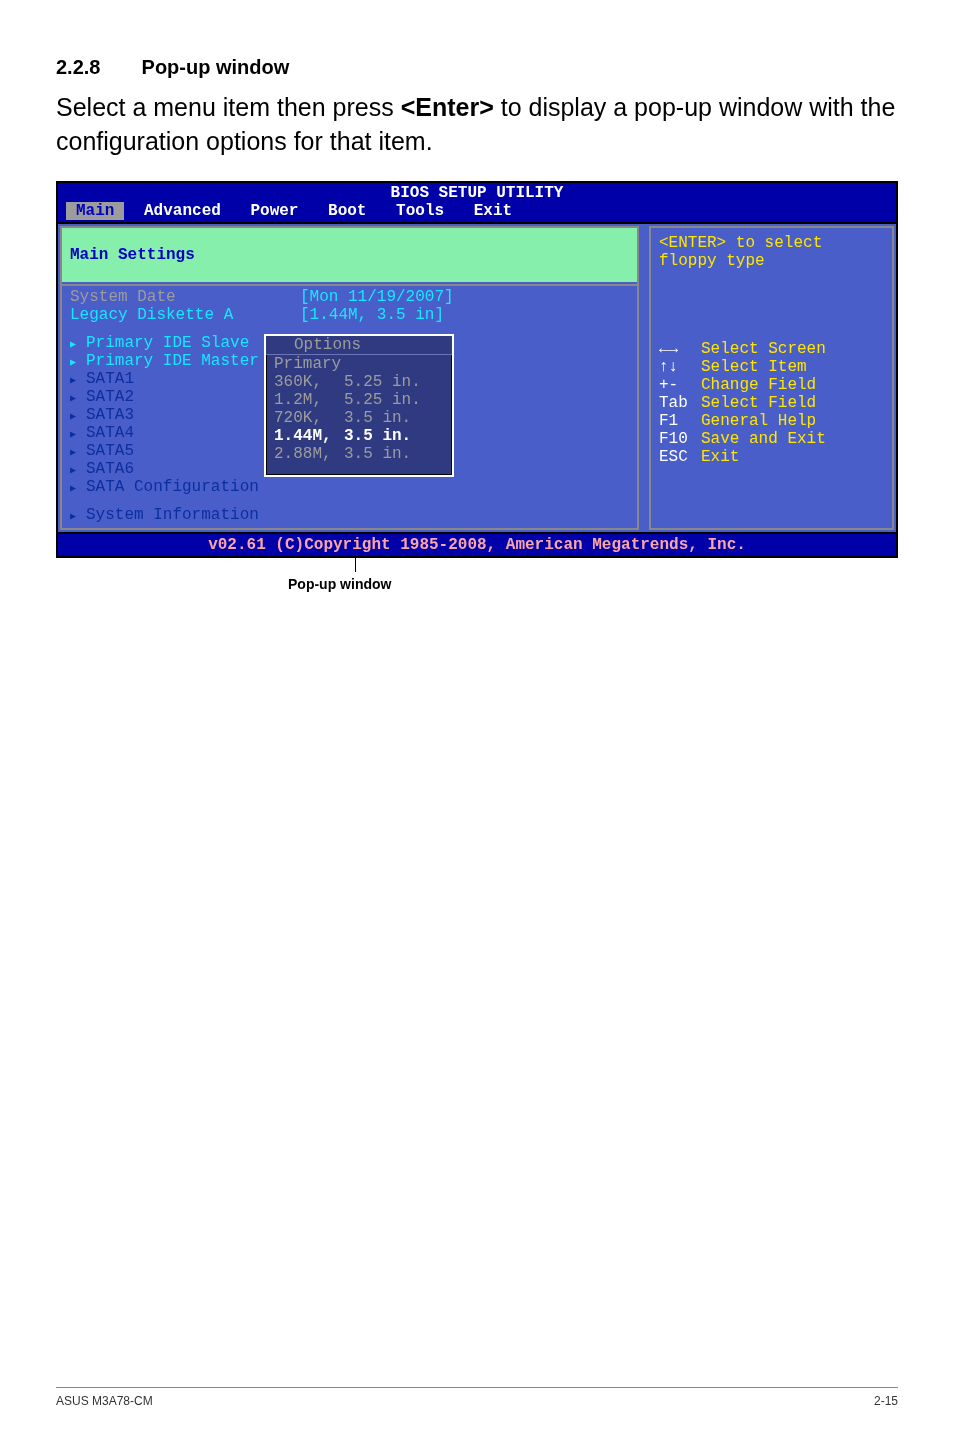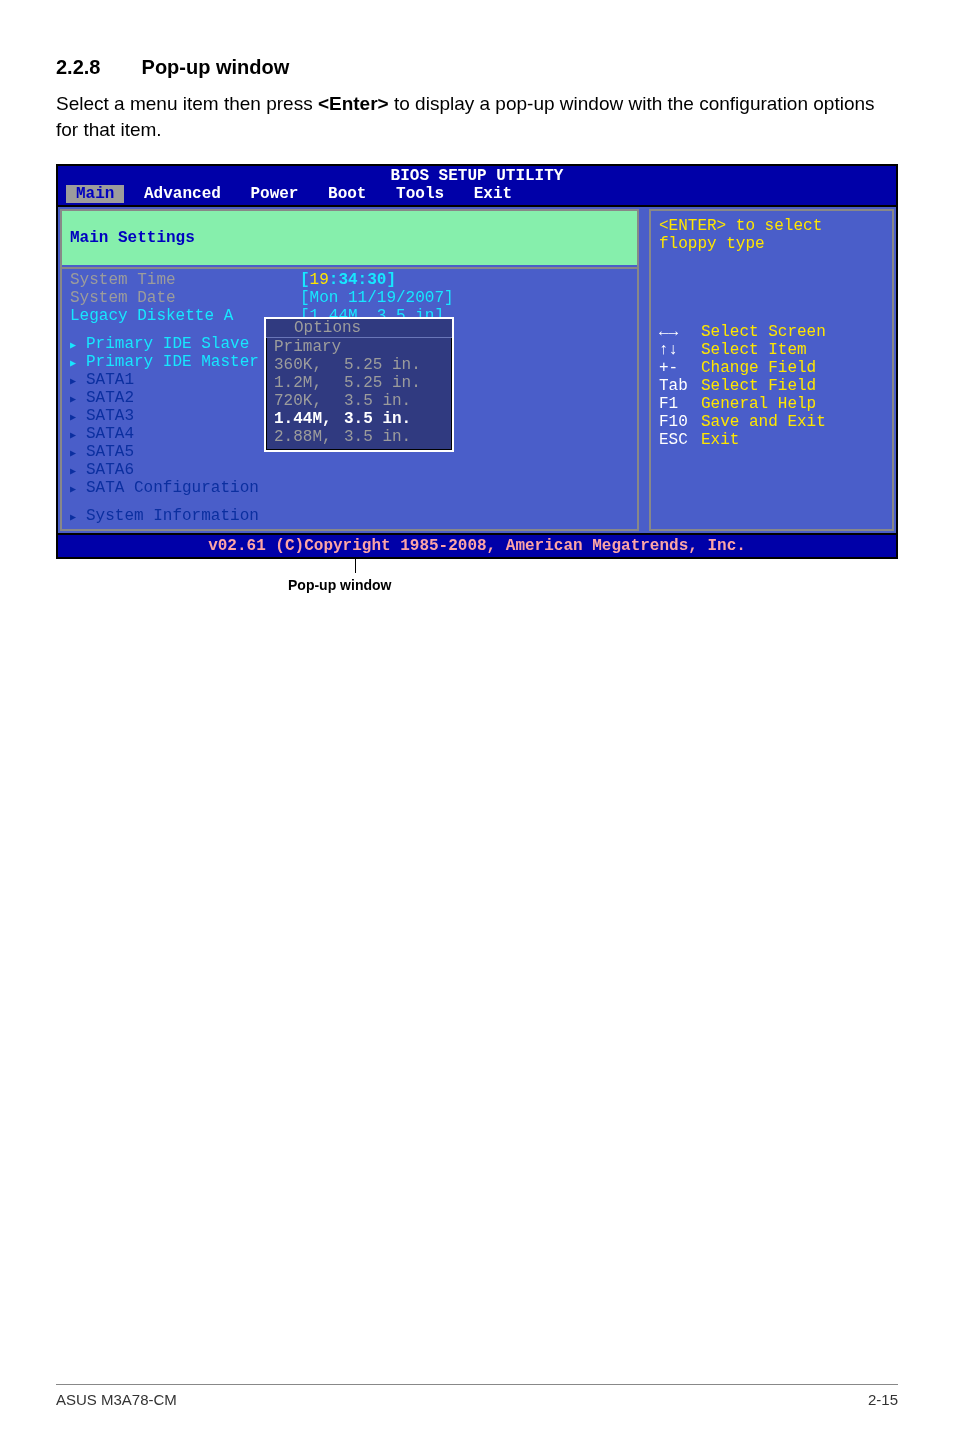--- a/index.html
+++ b/index.html
@@ -1,19 +1,19 @@
 <!DOCTYPE html>
 <html><head>
 <meta charset="utf-8">
 <style>
 html,body{margin:0;padding:0;background:#fff;color:#000;font-family:Helvetica,Arial,sans-serif}
 .page{width:954px;min-height:1438px;margin:0 auto;position:relative;box-sizing:border-box;padding:56px 56px 0 56px}
 .heading{font-size:20px;font-weight:700;margin:0 0 12px 0}
 .heading .num{display:inline-block;width:80px}
-.intro{font-size:19px;line-height:1.35;margin:0 0 22px 0}
+.intro{font-size:25px;line-height:1.35;margin:0 0 22px 0}
 .intro b{font-weight:700}
 
 .bios{font-family:"Courier New",monospace;font-size:16px;color:#fff;border:2px solid #000;background:#0000a8}
 .bios .titlebar{background:#0000a8;color:#fff;text-align:center;font-weight:700;padding:1px 0 0 0}
 .bios .menubar{background:#0000a8;padding:0 0 2px 8px}
 .bios .menubar .mitem{display:inline-block;padding:0 10px;color:#fff;font-weight:700}
 .bios .menubar .mitem.active{background:#9c9c9c;color:#0000c0}
 .bios .body{display:flex;background:#4a5ec9;border-top:2px solid #000}
 .bios .left{flex:1;border:2px solid #888;margin:2px 2px 2px 2px;padding:0;background:#4a5ec9;position:relative}
 .bios .right{width:225px;border:2px solid #888;margin:2px 2px 2px 8px;padding:6px 8px;background:#4a5ec9}
@@ -33,28 +33,28 @@
 .row .label.dim{color:#0b2fa0}
 .spacer{height:10px}
 .right .help1{color:#ffe600;white-space:pre}
 .legend{margin-top:70px}
 .legend .lrow{display:flex;white-space:pre}
 .legend .lk{width:42px;color:#fff}
 .legend .lv{color:#ffe600}
 .legend .icon{color:#fff}
 .bios .footer{background:#0000a8;color:#fca5a5;text-align:center;font-weight:700;padding:2px 8px;border-top:2px solid #000}
 
-.popup{position:absolute;left:202px;top:106px;width:186px;border:2px solid #fff;background:#303a80;color:#9c9c9c;text-align:left;padding:0 0 4px 0;box-shadow:0 0 0 1px #000 inset}
+.popup{position:absolute;left:202px;top:106px;width:186px;border:2px solid #fff;background:#303a80;color:#9c9c9c;text-align:left;padding:0 0 12px 0;box-shadow:0 0 0 1px #000 inset}
 .popup .pt{background:#303a80;color:#9c9c9c;padding:0 0 0 28px;border-bottom:1px solid #6a76b8}
 .popup .opt{padding:0 0 0 8px;white-space:pre}
 .popup .opt .val{display:inline-block;width:70px}
 .popup .opt.sel{color:#fff;font-weight:700}
 .caption{text-align:center;font-weight:700;font-size:14px;margin-top:4px}
 
-.footerbar{position:absolute;left:56px;right:56px;bottom:30px;border-top:1px solid #888;padding-top:6px;display:flex;justify-content:space-between;font-size:15px;color:#333}
+.footerbar{position:absolute;left:56px;right:56px;bottom:30px;border-top:1px solid #888;padding-top:6px;display:flex;justify-content:space-between;font-size:12px;color:#333}
 
 .arrow::before{content:"\25B6";font-size:10px}
 .up::before{content:"\2191"}
 .dn::before{content:"\2193"}
 .lt::before{content:"\2190"}
 .rt::before{content:"\2192"}
 </style>
 </head>
 <body>
 
@@ -78,24 +78,20 @@
       <span class="mitem">Boot</span>
       <span class="mitem">Tools</span>
       <span class="mitem">Exit</span>
     </div>
 
     <div class="body">
       <div class="left">
         <div class="section-title">Main Settings</div>
         <div class="hr"></div>
 
-        <div class="kv">
-          <span class="k dim">System Time</span>
-          <span class="v"><span class="bcyan">[</span><span class="yellow">19</span><span class="bcyan">:34:30]</span></span>
-        </div>
         <div class="kv">
           <span class="k dim">System Date</span>
           <span class="v cyan">[Mon 11/19/2007]</span>
         </div>
         <div class="kv">
           <span class="k" style="color:#17e7ff">Legacy Diskette A</span>
           <span class="v cyan">[1.44M, 3.5 in]</span>
         </div>
 
         <div class="spacer"></div>

